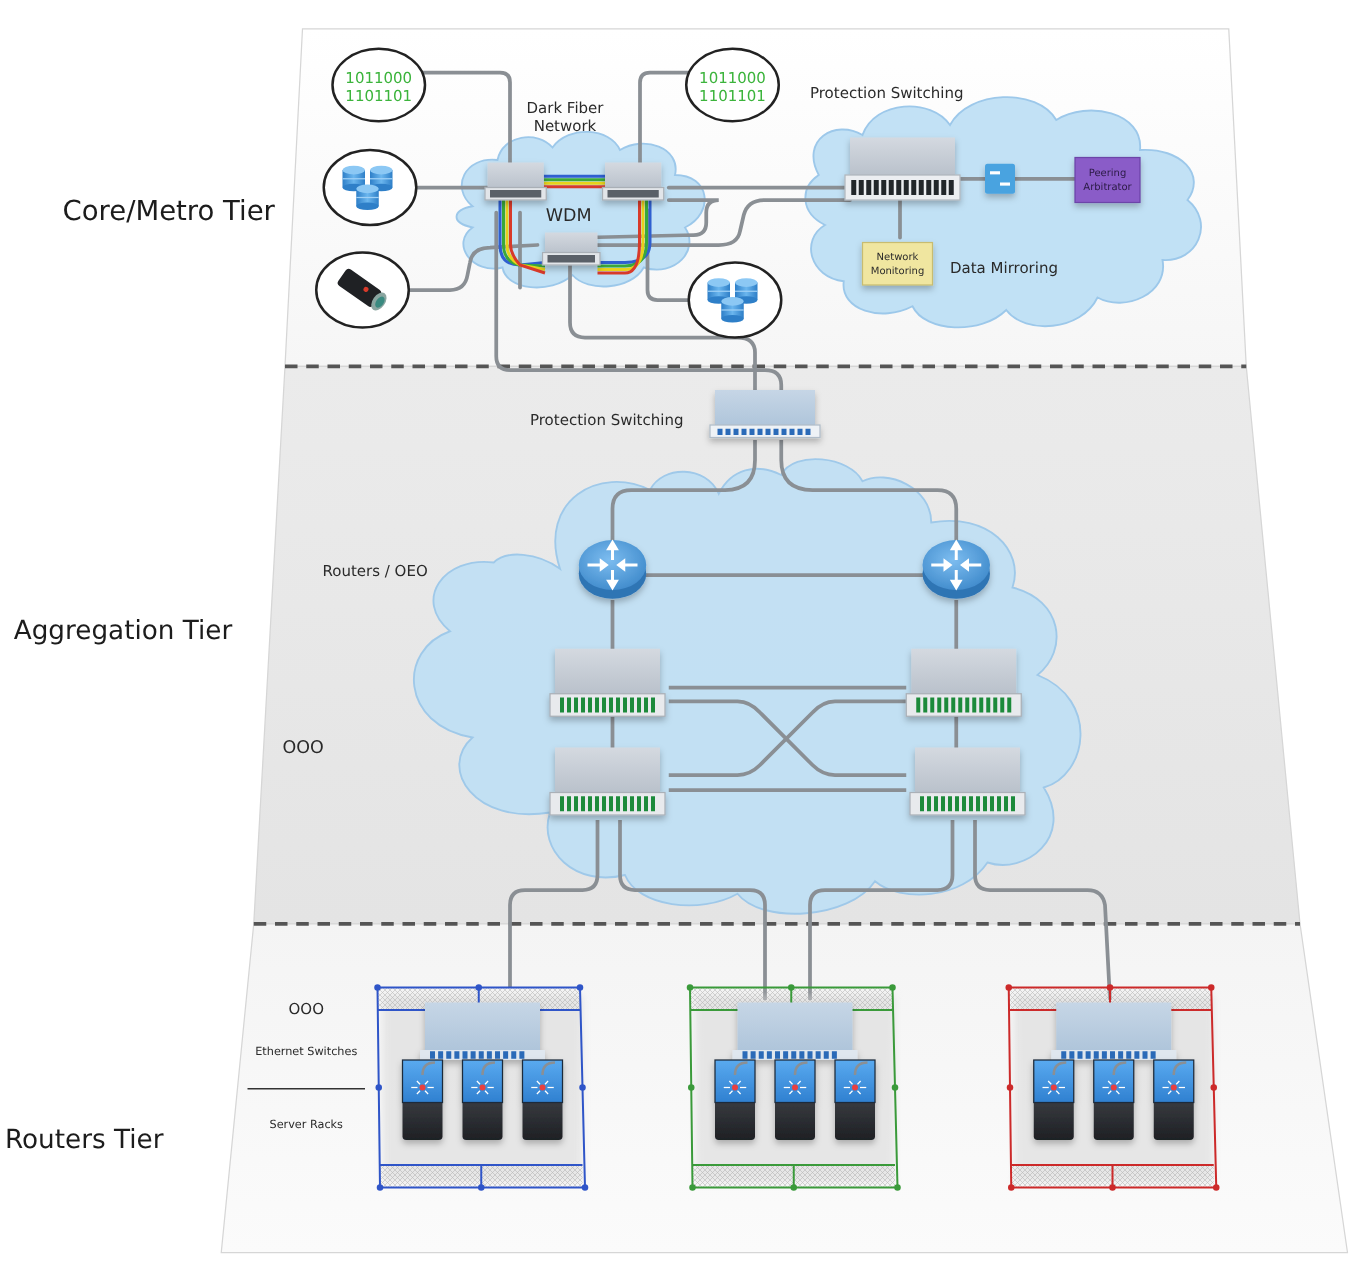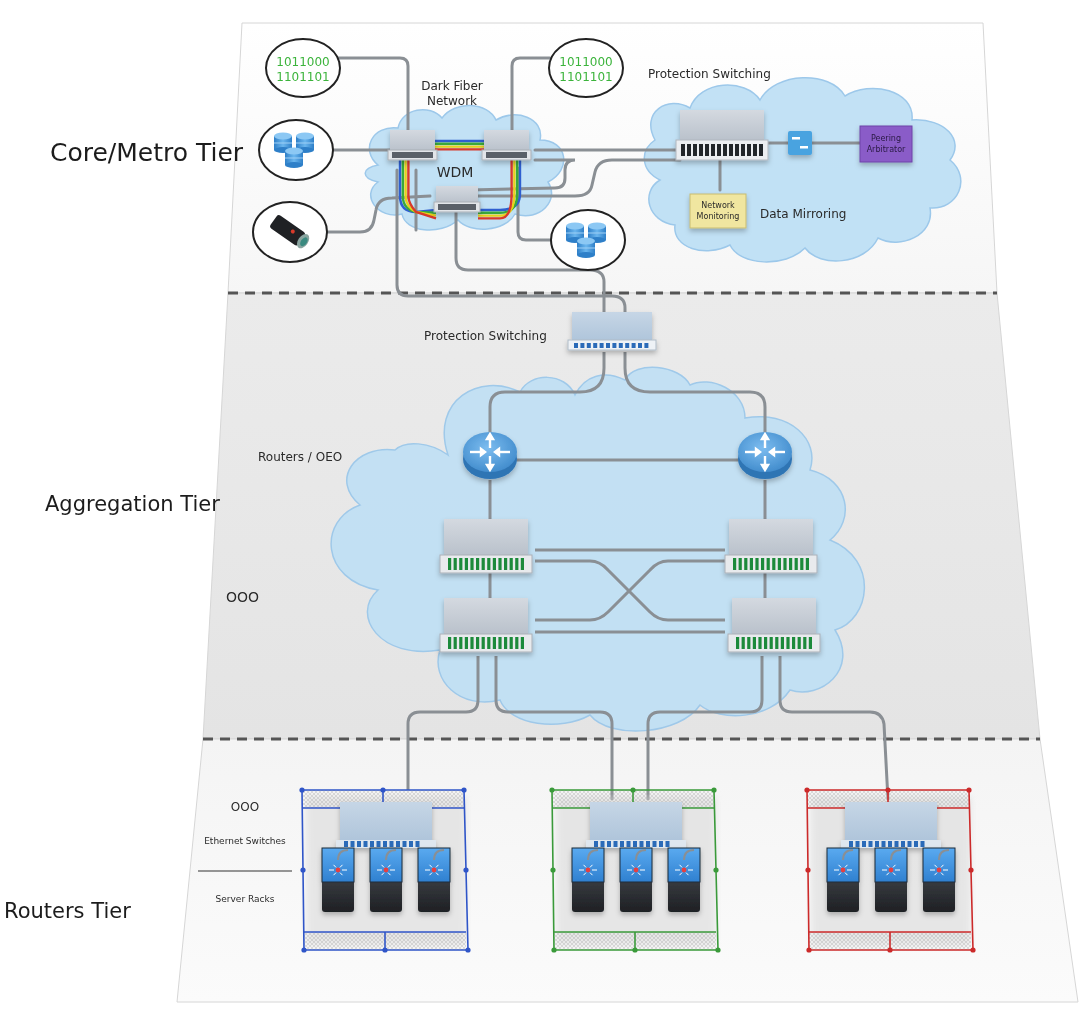--- a/index.html
+++ b/index.html
@@ -593,15 +593,15 @@
           <line x1="937" y1="872.5980762113534" x2="934.5" y2="875.1961524227066" stroke="#ffffff" stroke-width="1"></line>
           <line x1="935" y1="870" x2="930" y2="870" stroke="#ffffff" stroke-width="1"></line>
           <line x1="937" y1="867.4019237886467" x2="934.5" y2="864.8038475772934" stroke="#ffffff" stroke-width="1"></line>
           <line x1="941" y1="867.4019237886466" x2="943.5" y2="864.8038475772934" stroke="#ffffff" stroke-width="1"></line>
           <path d="M939 860 Q939 850 949 850" stroke="#8a8f94" stroke-width="2" fill="none"></path>
         </g>
       </g>
   </g>
 </svg>
 
-<div class="tier-label" style="left:50px;top:138px;font-size:25px;">Core/Metro Tier</div>
-<div class="tier-label" style="left:11px;top:492px;font-size:21px;margin-left:34px;">Aggregation Tier</div>
+<div class="tier-label" style="left:50px;top:157px;font-size:22px;">Core/Metro Tier</div>
+<div class="tier-label" style="left:11px;top:492px;font-size:21px;">Aggregation Tier</div>
 <div class="tier-label" style="left:4px;top:899px;font-size:21px;">Routers Tier</div>
 
 </body></html>

